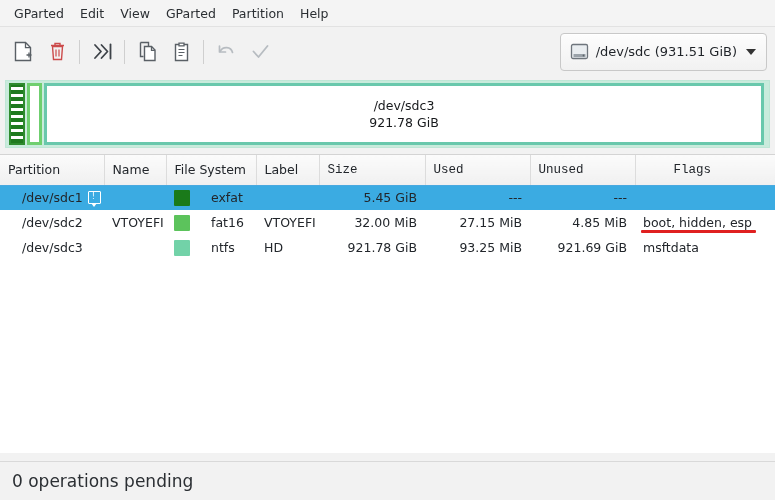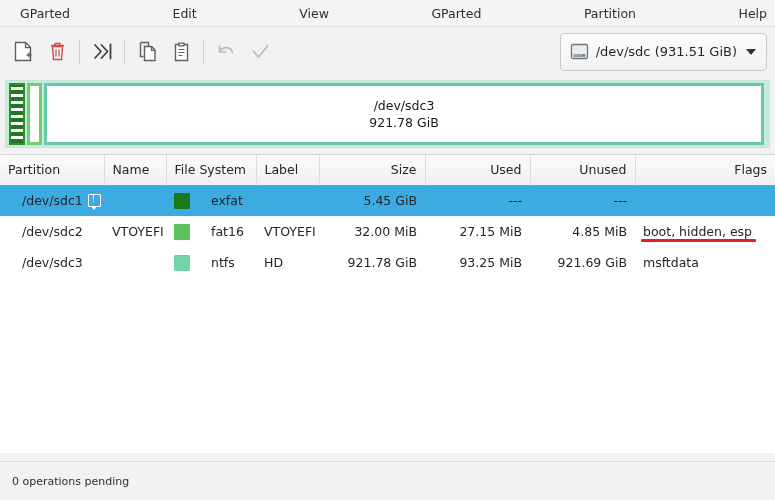--- a/index.html
+++ b/index.html
@@ -17,24 +17,23 @@
     display: flex;
     flex-direction: column;
   }
 
   
   .menubar {
     height: 26px;
     background: #f4f4f4;
     display: flex;
     align-items: center;
-    padding-left: 12px;
+    padding-left: 6px;
     border-bottom: 1px solid #e2e2e2;
     flex: 0 0 auto;
-    justify-content: space-between;
   }
   .menu-item {
     font-size: 12.5px;
     color: #2b2f33;
     padding: 3px 8px;
     line-height: 15px;
     border-radius: 2px;
     cursor: default;
     white-space: nowrap;
   }
@@ -154,25 +153,25 @@
     background: linear-gradient(#fbfbfb, #f0f0f0);
     border-bottom: 1px solid #49a9e0;
     border-right: 1px solid #dcdcdc;
     color: #22262b;
     font-weight: normal;
     height: 30px;
     padding: 0 8px;
     text-align: left;
     box-sizing: border-box;
   }
-  table.ptable thead th.num { text-align: right; }
+  table.ptable thead th.num { text-align: left; font-family: Liberation Mono, monospace; }
   table.ptable thead th:last-child { border-right: none; padding-left: 38px; }
 
   table.ptable tbody td {
-    height: 31px;
+    height: 25px;
     padding: 0 8px;
     box-sizing: border-box;
     color: #22262b;
     white-space: nowrap;
     overflow: hidden;
   }
   td.num { text-align: right; }
   tr.row-selected td {
     background: #3babe2;
     color: #ffffff;
@@ -224,21 +223,21 @@
 
   
   .statusbar {
     height: 38px;
     flex: 0 0 auto;
     background: #f2f2f2;
     border-top: 1px solid #d9d9d9;
     display: flex;
     align-items: center;
     padding-left: 12px;
-    font-size: 11px;
+    font-size: 17px;
     color: #2b2f33;
     margin-top: 8px;
   }
 </style>
 </head>
 <body>
 
 <div class="app">
 
   <div class="menubar" id="menubar">

